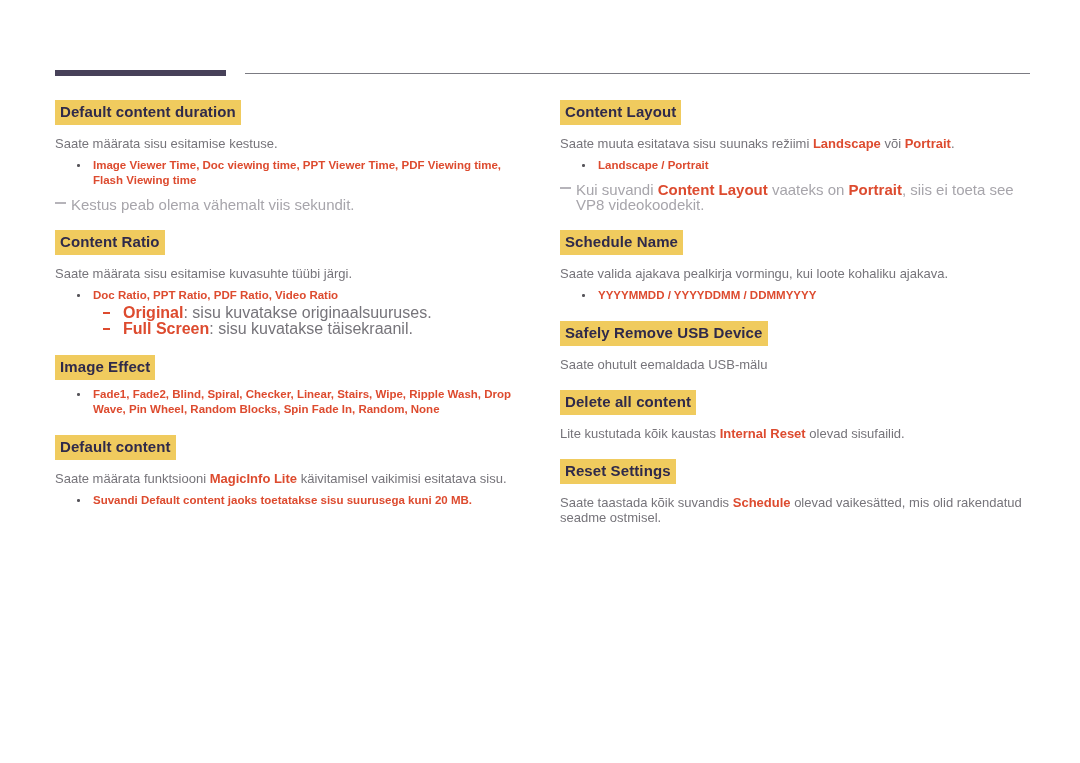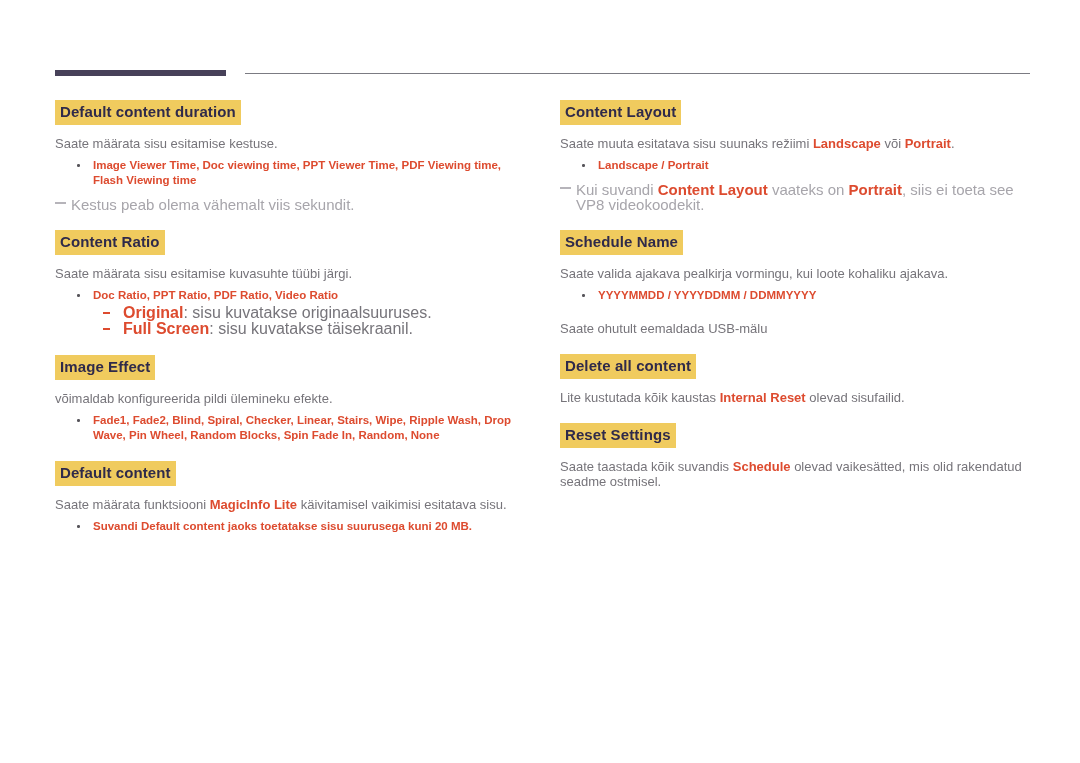--- a/index.html
+++ b/index.html
@@ -212,21 +212,20 @@
             <li>
               <span class="dash"></span><span class="term">Full Screen</span><span>: sisu kuvatakse täisekraanil.</span>
             </li>
           </ul>
         </li>
       </ul>
     </div>
 
     <div class="sec">
       <div class="sec-head">Image Effect</div>
-      <p class="body-text">võimaldab konfigureerida pildi ülemineku efekte.</p>
       <ul class="bullets">
         <li>
           <span class="dot"></span><span>Fade1, Fade2, Blind, Spiral, Checker, Linear, Stairs, Wipe, Ripple Wash, Drop Wave, Pin Wheel, Random Blocks, Spin Fade In, Random, None</span>
         </li>
       </ul>
     </div>
 
     <div class="sec">
       <div class="sec-head">Default content</div>
       <p class="body-text"><span>Saate määrata funktsiooni </span><span class="accent">MagicInfo Lite</span><span> käivitamisel vaikimisi esitatava sisu.</span></p>
@@ -258,20 +257,21 @@
       <div class="sec-head">Schedule Name</div>
       <p class="body-text">Saate valida ajakava pealkirja vormingu, kui loote kohaliku ajakava.</p>
       <ul class="bullets">
         <li>
           <span class="dot"></span><span>YYYYMMDD / YYYYDDMM / DDMMYYYY</span>
         </li>
       </ul>
     </div>
 
     <div class="sec">
+      <div class="sec-head">Safely Remove USB Device</div>
       <p class="body-text">Saate ohutult eemaldada USB-mälu</p>
     </div>
 
     <div class="sec">
       <div class="sec-head">Delete all content</div>
       <p class="body-text"><span>Lite kustutada kõik kaustas </span><span class="accent">Internal Reset</span><span> olevad sisufailid.</span></p>
     </div>
 
     <div class="sec">
       <div class="sec-head">Reset Settings</div>

